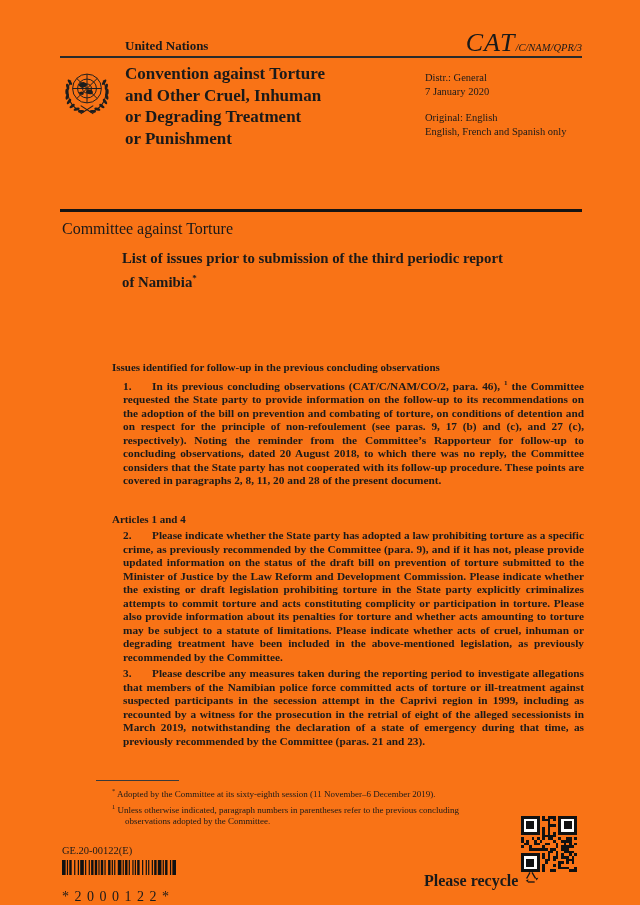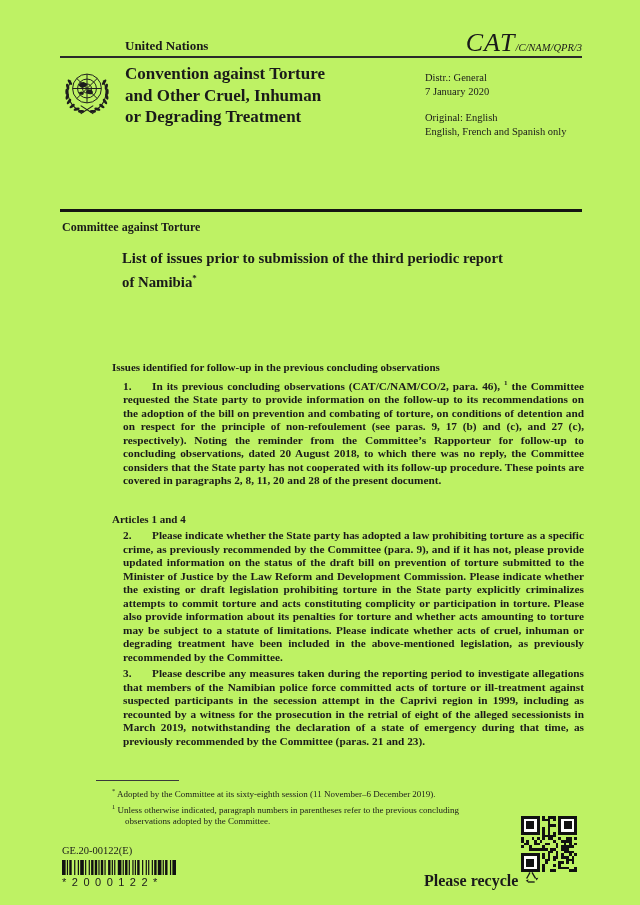--- a/index.html
+++ b/index.html
@@ -1,52 +1,52 @@
 <!DOCTYPE html>
 <html><head>
 <meta charset="utf-8">
 <style>
   html,body{margin:0;padding:0;background:#e8e8e8;}
-  .page{position:relative;width:640px;height:905px;background:#bef264;color:#1a1a1a;
+  .page{position:relative;width:640px;height:905px;background:#f97316;color:#1a1a1a;
         font-family:"Liberation Serif","DejaVu Serif",serif;overflow:hidden;margin:0 auto;}
   .abs{position:absolute;}
   
   .org{left:125px;top:38px;font-weight:bold;font-size:13px;}
   .symbol{right:58px;top:28px;text-align:right;white-space:nowrap;font-style:italic;}
   .symbol .main{font-size:26px;letter-spacing:1px;}
   .symbol .suffix{font-size:10.5px;}
   .rule-thin{left:60px;right:58px;top:56px;height:1.6px;background:#2a2a2a;}
   .emblem{left:60px;top:63px;width:54px;height:60px;}
   .doc-title{left:125px;top:63px;font-weight:bold;font-size:17px;line-height:21.5px;}
   .doc-title div{white-space:nowrap;}
   .info{left:425px;top:71px;font-size:10.5px;line-height:13.5px;}
   .info .gap{height:13px;}
   .rule-thick{left:60px;right:58px;top:209px;height:2.6px;background:#141414;}
   
-  .committee{left:62px;top:220px;font-weight:bold;font-size:12px;}
+  .committee{left:62px;top:220px;font-weight:normal;font-size:16px;}
   .main-title{left:122px;top:249px;font-weight:bold;font-size:14.8px;line-height:19.5px;}
   .main-title div{white-space:nowrap;}
   .main-title sup{font-size:9px;}
   .subtitle{left:122px;top:307px;font-weight:bold;font-size:12px;line-height:15.5px;}
   .subtitle div{white-space:nowrap;}
   .h-run{left:112px;font-weight:bold;font-size:11px;white-space:nowrap;}
   .para{left:123px;width:461px;font-size:11.3px;line-height:13.5px;text-align:justify;font-weight:bold;}
   .pnum{display:inline-block;width:29px;}
   .fnref{font-size:7px;}
   
   .fn-rule{left:96px;top:780px;width:83px;height:1.2px;background:#3a3a3a;}
   .footnotes{left:112px;top:785px;width:382px;font-size:9px;line-height:11.5px;}
   .footnote{padding-left:13px;text-indent:-13px;}
   .footnote sup{font-size:6.5px;}
   
   .ge{left:62px;top:845px;font-size:10.5px;}
   .barcode{left:62px;top:860px;width:114px;}
   .barcode svg{width:114px;height:15px;display:block;fill:#111;}
-  .barcode-digits{font-family:Liberation Sans, sans-serif;font-size:11px;letter-spacing:5.5px;
-                  margin-top:1px;white-space:nowrap;}
+  .barcode-digits{font-family:Liberation Serif, serif;font-size:14px;letter-spacing:5.5px;
+                  margin-top:14px;white-space:nowrap;}
   .recycle{left:424px;top:872px;display:flex;align-items:center;gap:3px;}
   .recycle-label{font-weight:bold;font-size:16px;white-space:nowrap;}
   .recycle-ico{width:20px;height:20px;margin-top:-6px;}
   .qr{left:521px;top:816px;width:56px;height:56px;}
   .qr svg{width:56px;height:56px;fill:#111;shape-rendering:crispEdges;}
 </style>
 </head>
 <body>
 
 <div class="page">
@@ -93,20 +93,21 @@
       <ellipse cx="93" cy="89" rx="3.1" ry="7" transform="rotate(-55 93 89)"></ellipse>
       <ellipse cx="83" cy="96" rx="3.1" ry="7" transform="rotate(-75 83 96)"></ellipse>
       <ellipse cx="73" cy="101" rx="3.1" ry="7" transform="rotate(-85 73 101)"></ellipse>
     </g>
   </svg>
 
   <div class="abs doc-title">
     <div>Convention against Torture</div>
     <div>and Other Cruel, Inhuman</div>
     <div>or Degrading Treatment</div>
+    <div>or Punishment</div>
   </div>
   <div class="abs info">
     <div>Distr.: General</div>
     <div>7 January 2020</div>
     <div class="gap"></div>
     <div>Original: English</div>
     <div>English, French and Spanish only</div>
   </div>
 
   <div class="abs rule-thick"></div>

